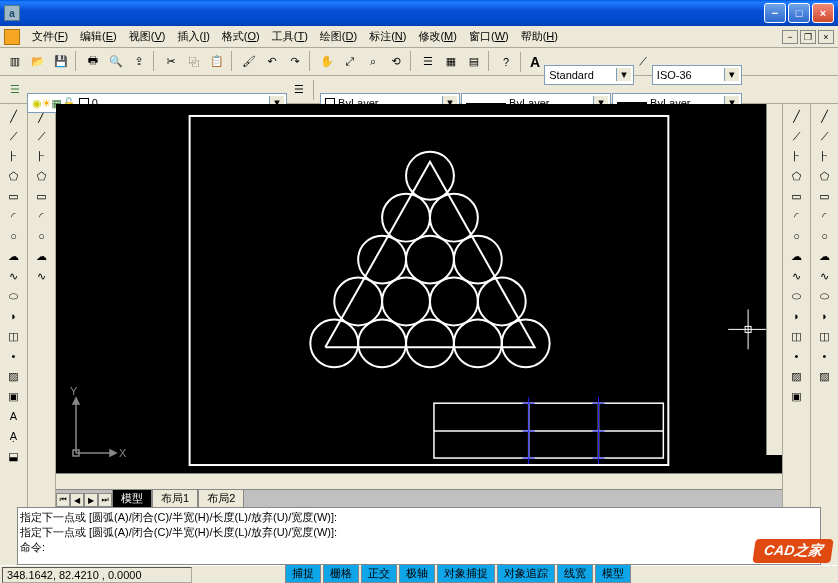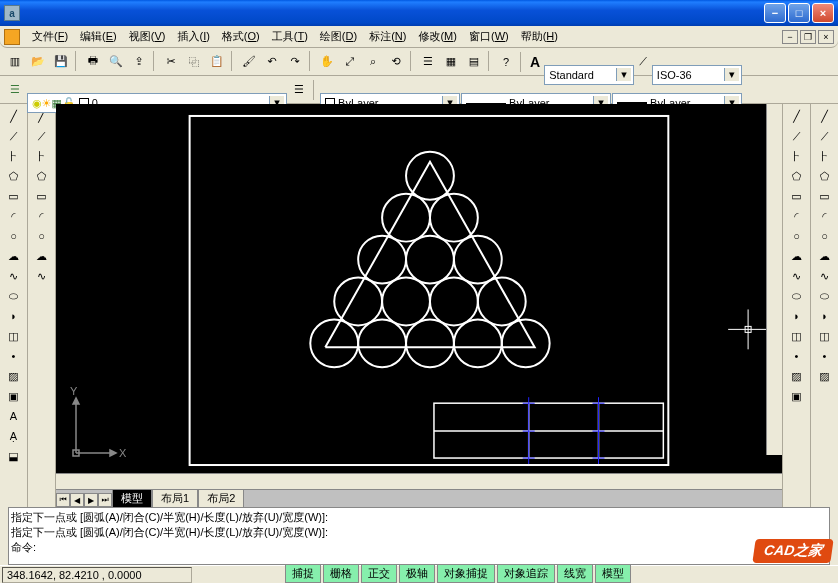--- a/index.html
+++ b/index.html
@@ -3,21 +3,21 @@
 <meta charset="utf-8">
 <style>
 * { margin: 0; padding: 0; box-sizing: border-box; font-family: "Microsoft YaHei", SimSun, Arial, sans-serif; font-size: 11px; }
 body { width: 838px; height: 583px; background: #ece9d8; overflow: hidden; position: relative; }
 .titlebar { height: 26px; background: linear-gradient(to bottom, #0058e1 0%, #1f7eff 8%, #0851d8 40%, #0048c7 88%, #003db0 100%); display: flex; align-items: center; color: #fff; font-weight: bold; padding-left: 4px; }
 .titlebar .appicon { width: 16px; height: 16px; background: #9fb8c8; border: 1px solid #5a7a8c; margin-right: 4px; display: flex; align-items: center; justify-content: center; color: #1a4a6a; font-size: 10px; }
 .titlebar .spacer { flex: 1; }
 .winbtns { display: flex; gap: 2px; margin-right: 4px; }
 .winbtn { width: 22px; height: 20px; background: linear-gradient(to bottom, #6fa3e8, #2e6bd0); border: 1px solid #fff; border-radius: 3px; color: #fff; display: flex; align-items: center; justify-content: center; font-weight: bold; }
 .winbtn.close { background: linear-gradient(to bottom, #f08a7a, #d04a2e); }
-.menubar { height: 22px; background: #ece9d8; display: flex; align-items: center; padding: 0 4px; border-bottom: 1px solid #aca899; position: relative; border-radius: 7px; }
+.menubar { height: 22px; background: #ece9d8; display: flex; align-items: center; padding: 0 4px; border-bottom: 1px solid #aca899; position: relative; }
 .menubar .drawicon { width: 16px; height: 16px; background: #f5a623; border: 1px solid #b07010; margin-right: 6px; }
 .menu-item { padding: 2px 6px; cursor: pointer; }
 .menu-item u { text-decoration: underline; }
 .doc-winbtns { position: absolute; right: 4px; display: flex; gap: 2px; }
 .doc-winbtn { width: 16px; height: 14px; border: 1px solid #888; background: #ece9d8; display: flex; align-items: center; justify-content: center; font-size: 9px; }
 .toolbar { display: flex; align-items: center; padding: 2px 4px; border-bottom: 1px solid #aca899; background: #ece9d8; gap: 1px; flex-wrap: nowrap; }
 .tbtn { width: 22px; height: 22px; border: 1px solid transparent; display: flex; align-items: center; justify-content: center; cursor: pointer; }
 .sep { width: 4px; height: 20px; border-left: 1px solid #aca899; margin: 0 2px; }
 .combo { border: 1px solid #7f9db9; background: #fff; height: 20px; display: flex; align-items: center; padding: 0 18px 0 4px; position: relative; margin-top: 27px; }
 .combo::after { content: "▾"; position: absolute; right: 2px; top: 2px; width: 14px; text-align: center; background: #ece9d8; border-left: 1px solid #7f9db9; }
@@ -25,25 +25,25 @@
 .vtoolbar { width: 28px; background: #ece9d8; border-right: 1px solid #aca899; display: flex; flex-direction: column; align-items: center; padding: 2px 0; gap: 0px; }
 .vtoolbar.right { border-left: 1px solid #aca899; border-right: none; }
 .vtbtn { width: 22px; height: 20px; display: flex; align-items: center; justify-content: center; cursor: pointer; }
 .canvas-wrap { flex: 1; display: flex; flex-direction: column; background: #000; position: relative; }
 .canvas { flex: 1; background: #000; position: relative; overflow: hidden; }
 .tabs { height: 18px; background: #c0c0c0; display: flex; align-items: flex-end; border-top: 1px solid #888; }
 .tabs .nav { display: flex; }
 .tabs .nav span { width: 14px; height: 14px; border: 1px solid #888; background: #ece9d8; display: flex; align-items: center; justify-content: center; font-size: 8px; }
 .tab { padding: 1px 8px; background: #ece9d8; border: 1px solid #888; border-bottom: none; font-size: 11px; }
 .tab.active { background: #000; color: #fff; }
-.cmdwin { height: 58px; background: #fff; border: 1px solid #888; margin: 0 8px; overflow: hidden; font-family: SimSun, monospace; font-size: 12px; padding: 2px; }
+.cmdwin { height: 58px; background: #fff; border: 1px solid #888; margin: 0 17px; overflow: hidden; font-family: SimSun, monospace; font-size: 12px; padding: 2px; }
 .cmdwin .line { white-space: nowrap; }
 .statusbar { height: 18px; background: #ece9d8; border-top: 1px solid #fff; display: flex; align-items: flex-end; font-size: 11px; }
 .statusbar .coords { width: 190px; border: 1px inset #aca899; padding: 1px 4px; margin: 0 2px; }
-.statusbar .statbtn { border: 1px solid #888; padding: 1px 6px; margin: 0 1px; background: #86efac; }
+.statusbar .statbtn { border: 1px solid #888; padding: 1px 6px; margin: 0 1px; background: #0ea5e9; }
 .watermark { position: absolute; right: 6px; bottom: 20px; font-weight: bold; font-style: italic; color: #fff; background: #e04a10; padding: 3px 10px; border-radius: 4px; transform: skewX(-8deg); font-size: 14px;}
 .ucs { position: absolute; left: 10px; bottom: 10px; }
 .scroll-v { position:absolute; right:0; top:0; bottom:18px; width:16px; background:#ece9d8; border-left:1px solid #888;}
 .scroll-h { height:16px; background:#ece9d8; border-top:1px solid #888;}
 </style>
 </head>
 <body>
 
 <div class="titlebar">
   <div class="appicon">a</div>

